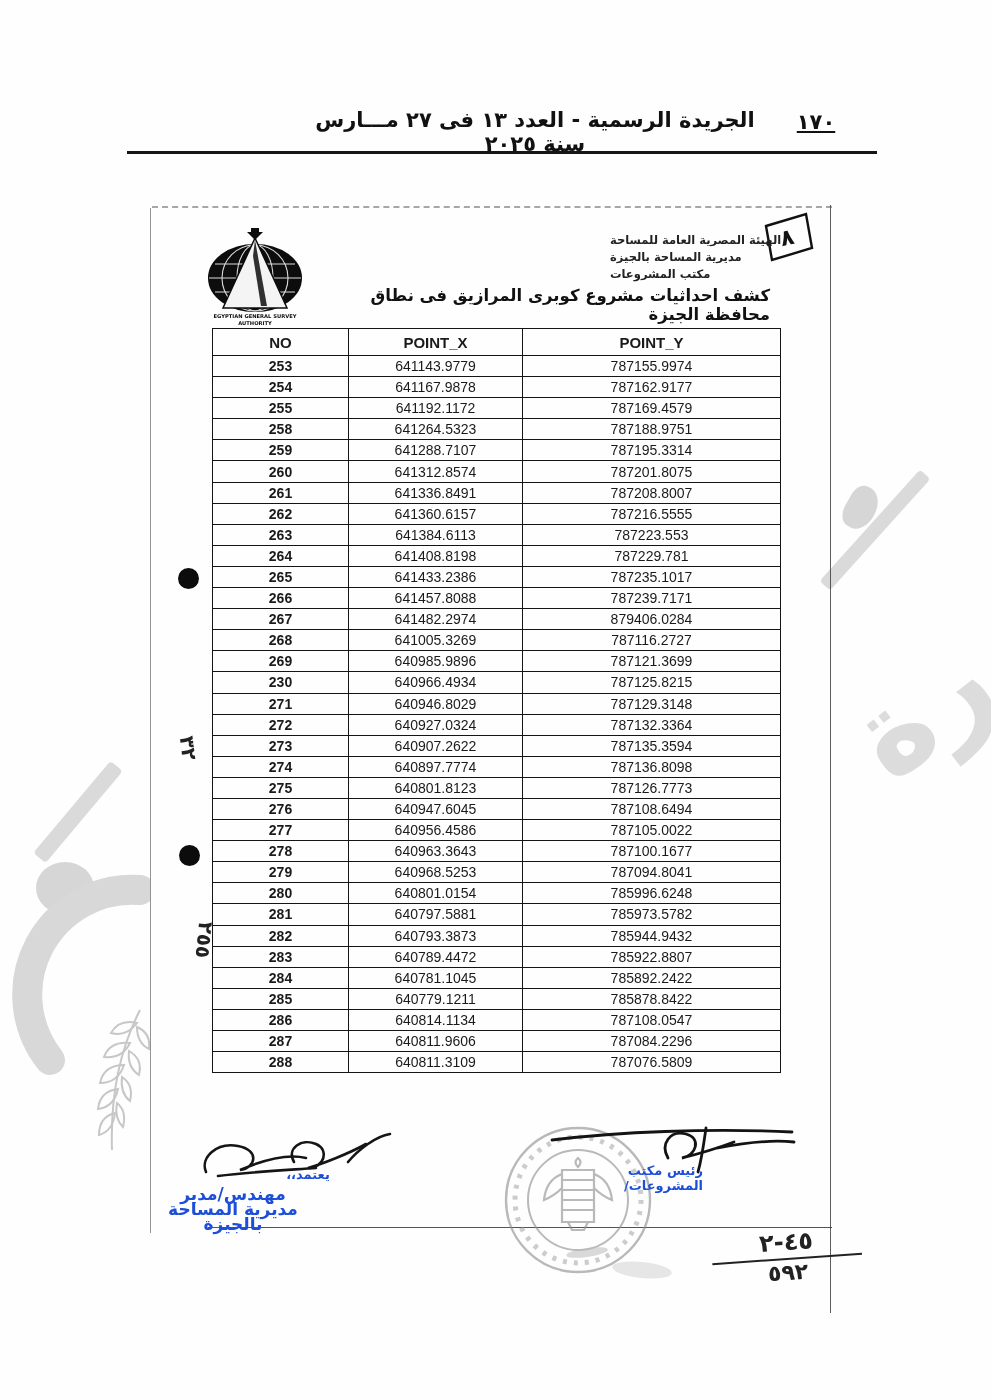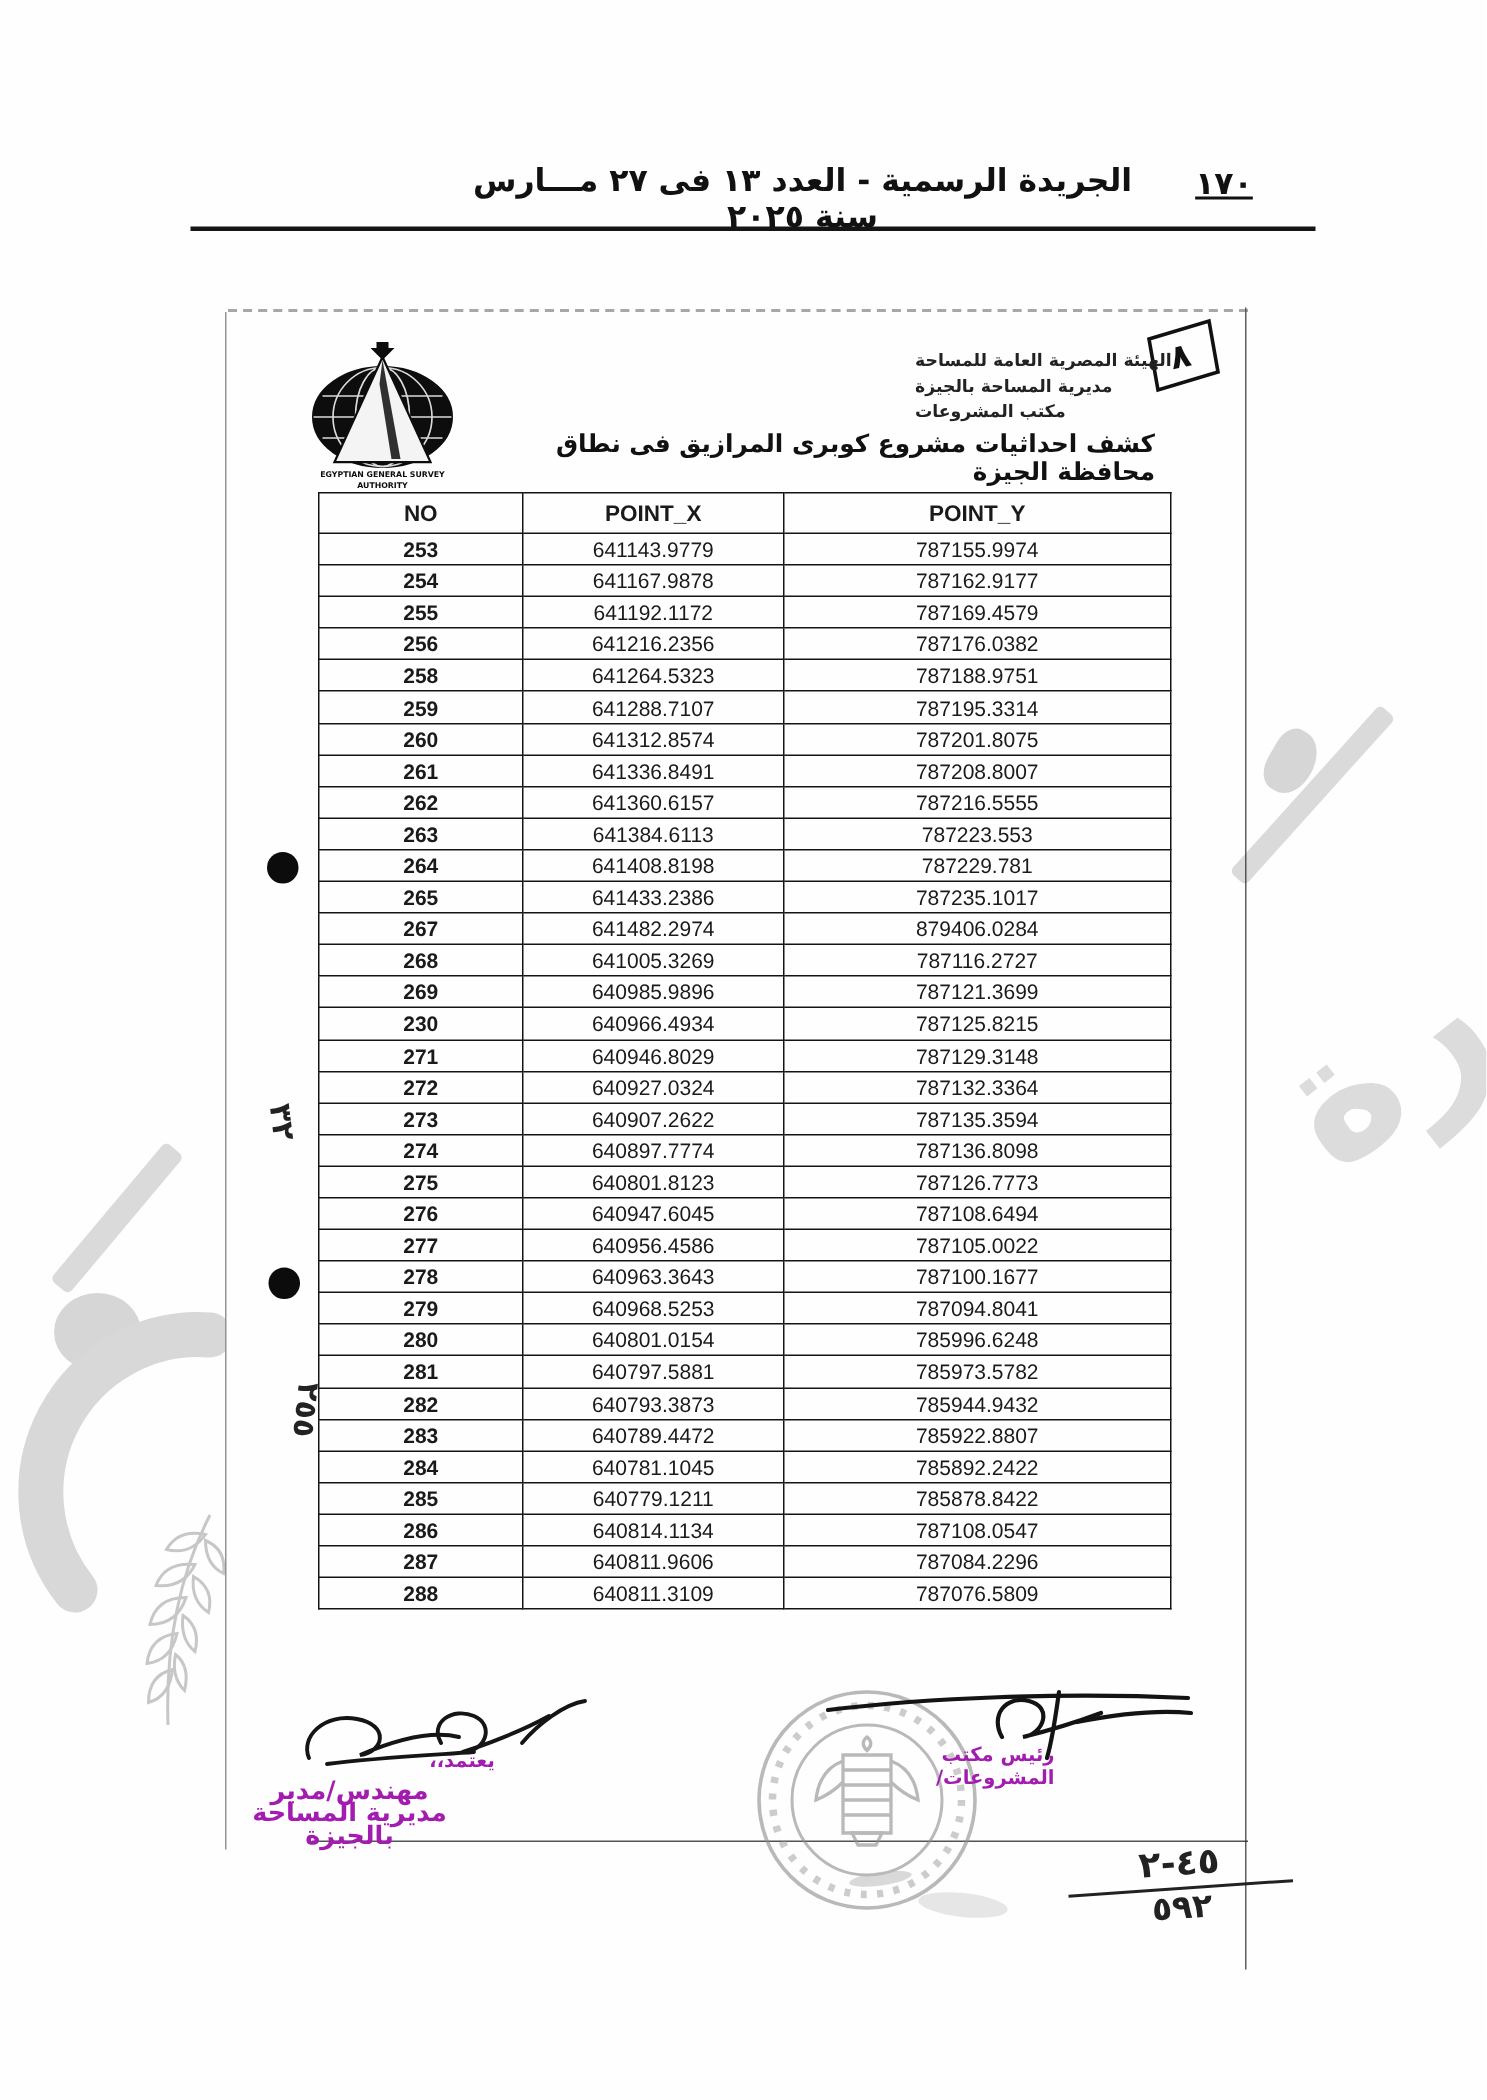--- a/index.html
+++ b/index.html
@@ -55,21 +55,21 @@
   .hand{position:absolute;color:#222;font-weight:bold;}
   .hand-note1{left:176px;top:736px;font-size:20px;transform:rotate(83deg);}
   .hand-note2{left:186px;top:928px;font-size:20px;transform:rotate(96deg);}
   .hand-frac{left:712px;top:1228px;width:150px;text-align:center;direction:rtl;
     font-size:24px;transform:rotate(-4deg);}
   .hand-frac .top{display:block;border-bottom:2.5px solid #222;padding:0 6px 2px 6px;}
   .hand-frac .bot{display:block;font-size:22px;}
 
   
   .sig{position:absolute;}
-  .lbl{position:absolute;direction:rtl;font-weight:bold;color:#a21caf;}
+  .lbl{position:absolute;direction:rtl;font-weight:bold;color:#1d4ed8;}
   .lbl-approve{left:268px;top:1167px;width:80px;text-align:center;font-size:13px;}
   .lbl-engineer{left:158px;top:1187px;width:150px;text-align:center;font-size:17px;line-height:15px;}
   .lbl-chief{left:583px;top:1163px;width:120px;font-size:13px;}
   .smudge{position:absolute;background:#b9b9b9;border-radius:50%;opacity:.55;}
 </style>
 </head>
 <body>
 
 <div id="canvas">
 
@@ -160,25 +160,20 @@
           <td>254</td>
           <td>641167.9878</td>
           <td>787162.9177</td>
         </tr>
         <tr>
           <td>255</td>
           <td>641192.1172</td>
           <td>787169.4579</td>
         </tr>
         <tr>
-          <td>256</td>
-          <td>641216.2356</td>
-          <td>787176.0382</td>
-        </tr>
-        <tr>
           <td>258</td>
           <td>641264.5323</td>
           <td>787188.9751</td>
         </tr>
         <tr>
           <td>259</td>
           <td>641288.7107</td>
           <td>787195.3314</td>
         </tr>
         <tr>
@@ -203,20 +198,25 @@
         </tr>
         <tr>
           <td>264</td>
           <td>641408.8198</td>
           <td>787229.781</td>
         </tr>
         <tr>
           <td>265</td>
           <td>641433.2386</td>
           <td>787235.1017</td>
+        </tr>
+        <tr>
+          <td>266</td>
+          <td>641457.8088</td>
+          <td>787239.7171</td>
         </tr>
         <tr>
           <td>267</td>
           <td>641482.2974</td>
           <td>879406.0284</td>
         </tr>
         <tr>
           <td>268</td>
           <td>641005.3269</td>
           <td>787116.2727</td>

